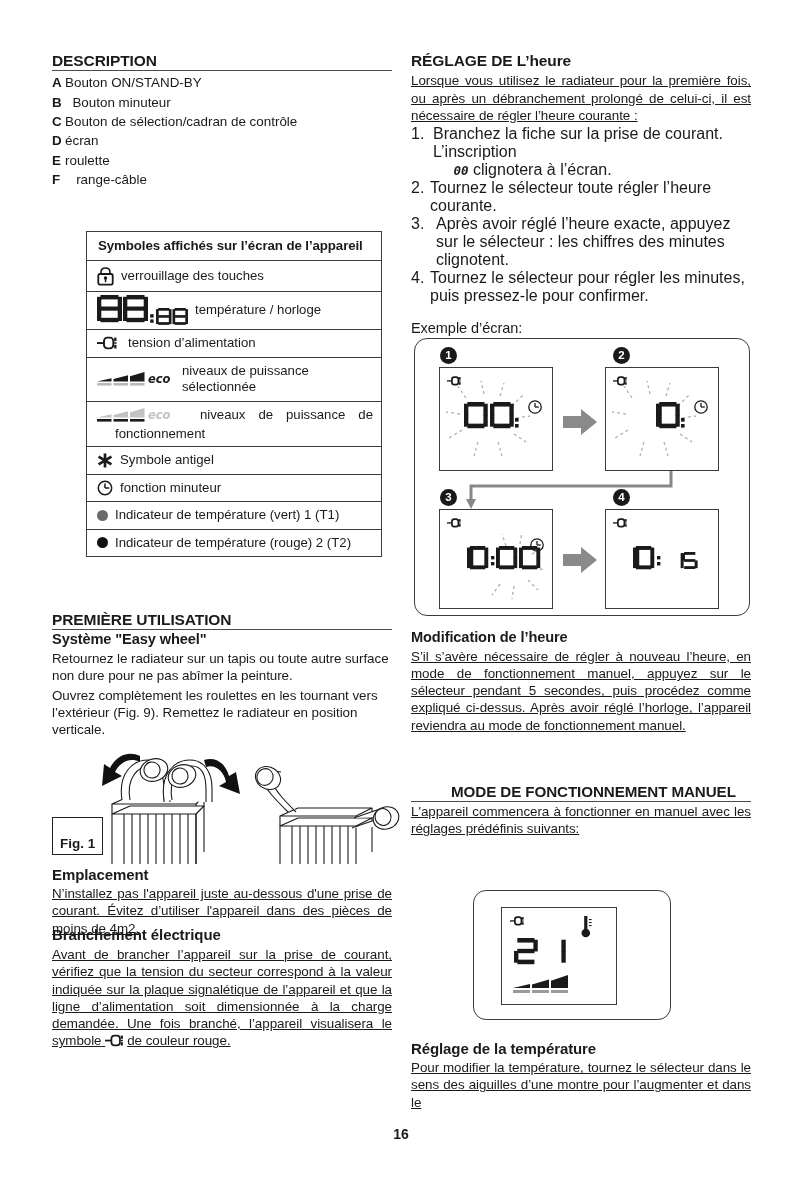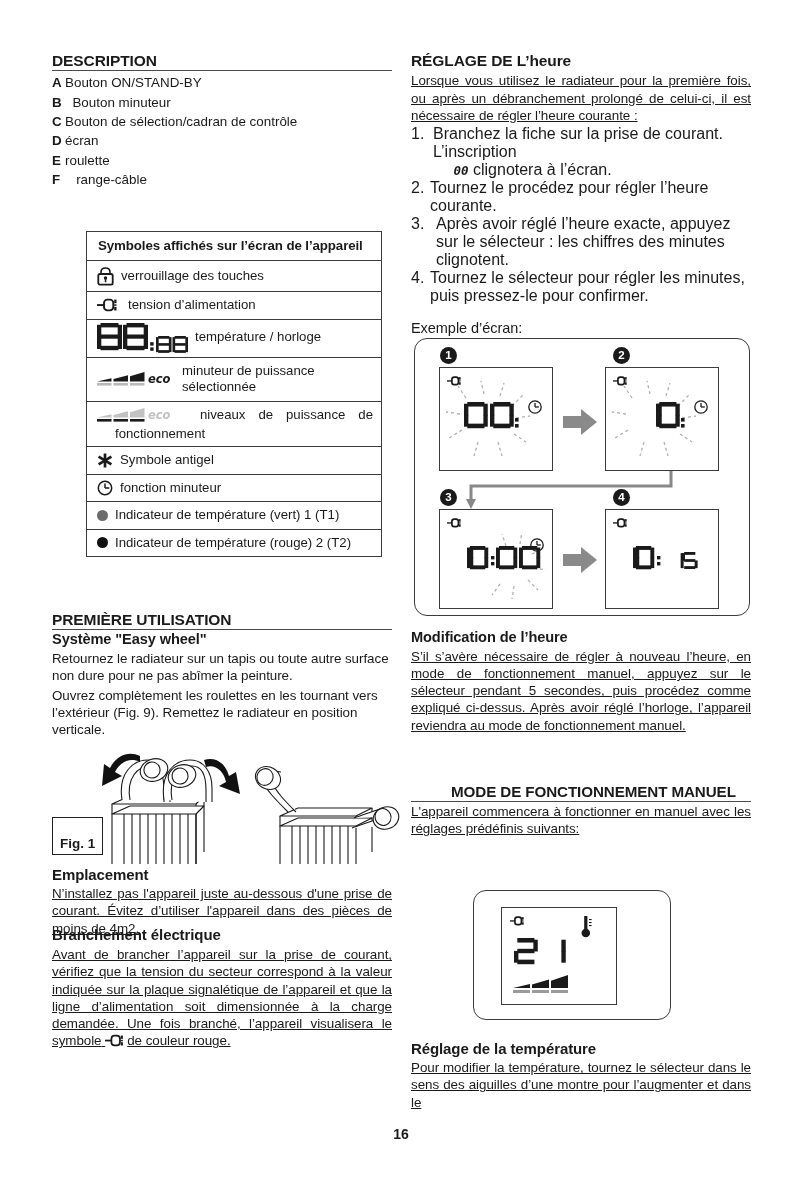--- a/index.html
+++ b/index.html
@@ -243,33 +243,20 @@
         <svg class="lock-ico" viewBox="0 0 17 20">
           <path d="M4 8 V6.2 C4 3.6 5.9 2 8.5 2 C11.1 2 13 3.6 13 6.2 V8" fill="none" stroke="#1a1a1a" stroke-width="1.6"></path>
           <rect x="1.3" y="8" width="14.4" height="10.6" rx="1.6" fill="none" stroke="#1a1a1a" stroke-width="1.8"></rect>
           <circle cx="8.5" cy="12" r="1.7" fill="#1a1a1a"></circle>
           <rect x="7.8" y="12.6" width="1.5" height="3.6" fill="#1a1a1a"></rect>
         </svg>
       </span>
       <span class="txt">verrouillage des touches</span>
     </div>
 
-    <div class="sym-row">
-      <span class="ico">
-        <svg class="plug-ico" viewBox="0 0 24 14">
-          <rect x="0" y="6.1" width="7.4" height="1.9" fill="#1a1a1a"></rect>
-          <rect x="7" y="1.6" width="9.3" height="10.8" rx="3.4" fill="none" stroke="#1a1a1a" stroke-width="1.9"></rect>
-          <rect x="17.2" y="1.6" width="2.3" height="3.6" fill="#1a1a1a"></rect>
-          <rect x="17.2" y="6.3" width="2.3" height="1.5" fill="#1a1a1a"></rect>
-          <rect x="17.2" y="8.9" width="2.3" height="3.6" fill="#1a1a1a"></rect>
-        </svg>
-      </span>
-      <span class="txt">tension d’alimentation</span>
-    </div>
-
     <div class="sym-row" style="padding-top:3px;padding-bottom:4px;">
       <span class="ico" style="margin-right:6px;">
         <svg width="92" height="30" viewBox="0 0 92 30">
           <g fill="#1a1a1a">
 
             <g transform="translate(0,0)">
               <rect x="3.5" y="0" width="18" height="4.4"></rect>
               <rect x="3.5" y="11.5" width="18" height="4.2"></rect>
               <rect x="3.5" y="22.8" width="18" height="4.4"></rect>
               <rect x="0" y="1.8" width="4.3" height="12.4"></rect>
@@ -307,35 +294,48 @@
               <rect x="3.5" y="22.8" width="18" height="4.4"></rect>
               <rect x="0" y="1.8" width="4.3" height="12.4"></rect>
               <rect x="0" y="13.6" width="4.3" height="12.4"></rect>
               <rect x="20.7" y="1.8" width="4.3" height="12.4"></rect>
               <rect x="20.7" y="13.6" width="4.3" height="12.4"></rect>
             </g>
           </g>
         </svg>
       </span>
       <span class="txt">température / horloge</span>
+    </div>
+
+    <div class="sym-row">
+      <span class="ico">
+        <svg class="plug-ico" viewBox="0 0 24 14">
+          <rect x="0" y="6.1" width="7.4" height="1.9" fill="#1a1a1a"></rect>
+          <rect x="7" y="1.6" width="9.3" height="10.8" rx="3.4" fill="none" stroke="#1a1a1a" stroke-width="1.9"></rect>
+          <rect x="17.2" y="1.6" width="2.3" height="3.6" fill="#1a1a1a"></rect>
+          <rect x="17.2" y="6.3" width="2.3" height="1.5" fill="#1a1a1a"></rect>
+          <rect x="17.2" y="8.9" width="2.3" height="3.6" fill="#1a1a1a"></rect>
+        </svg>
+      </span>
+      <span class="txt">tension d’alimentation</span>
     </div>
 
     <div class="sym-row">
       <span class="ico">
         <svg width="78" height="19" viewBox="0 0 78 19">
           <polygon points="0,11.5 14.5,11.5 14.5,8.3 0,11.5" fill="#1a1a1a"></polygon>
           <rect x="0" y="13" width="14.5" height="2.6" fill="#b9b9b9"></rect>
           <polygon points="16.5,11.5 31,11.5 31,5.2 16.5,9" fill="#1a1a1a"></polygon>
           <rect x="16.5" y="13" width="14.5" height="2.6" fill="#b9b9b9"></rect>
           <polygon points="33,11.5 47.5,11.5 47.5,2 33,6.3" fill="#1a1a1a"></polygon>
           <rect x="33" y="13" width="14.5" height="2.6" fill="#b9b9b9"></rect>
           <text x="51" y="13.2" font-family="DejaVu Sans, sans-serif" font-size="11.5" font-weight="bold" fill="#1a1a1a" font-style="italic">eco</text>
         </svg>
       </span>
-      <span class="txt">minuteur de puissance sélectionnée</span>
+      <span class="txt">niveaux de puissance sélectionnée</span>
     </div>
 
     <div class="sym-row wrap">
       <div class="inner">
         <span class="ico">
           <svg width="78" height="19" viewBox="0 0 78 19">
             <polygon points="0,11.5 14.5,11.5 14.5,8.3 0,11.5" fill="#c2c2c2"></polygon>
             <rect x="0" y="13" width="14.5" height="2.6" fill="#1a1a1a"></rect>
             <polygon points="16.5,11.5 31,11.5 31,5.2 16.5,9" fill="#c2c2c2"></polygon>
             <rect x="16.5" y="13" width="14.5" height="2.6" fill="#1a1a1a"></rect>
@@ -476,21 +476,21 @@
         <span class="body just" style="flex:1;">
           <span>Branchez la fiche sur la prise de courant. L’inscription</span>
           <br>
           <span style="display:inline-block;width:16px;"></span>
           <span class="digi" style="font-size:12.5px;">00</span>
           <span>clignotera à l’écran.</span>
         </span>
       </div>
       <div style="display:flex;">
         <span class="body" style="flex:0 0 19px;">2.</span>
-        <span class="body" style="flex:1;">Tournez le procédez pour régler l’heure courante.</span>
+        <span class="body" style="flex:1;">Tournez le sélecteur toute régler l’heure courante.</span>
       </div>
       <div style="display:flex;">
         <span class="body" style="flex:0 0 22px;">3.</span>
         <span class="body just" style="flex:1;padding-left:3px;text-indent:0;">Après avoir réglé l’heure exacte, appuyez sur le sélecteur : les chiffres des minutes clignotent.</span>
       </div>
       <div style="display:flex;">
         <span class="body" style="flex:0 0 19px;">4.</span>
         <span class="body just" style="flex:1;">Tournez le sélecteur pour régler les minutes, puis pressez-le pour confirmer.</span>
       </div>
     </div>

